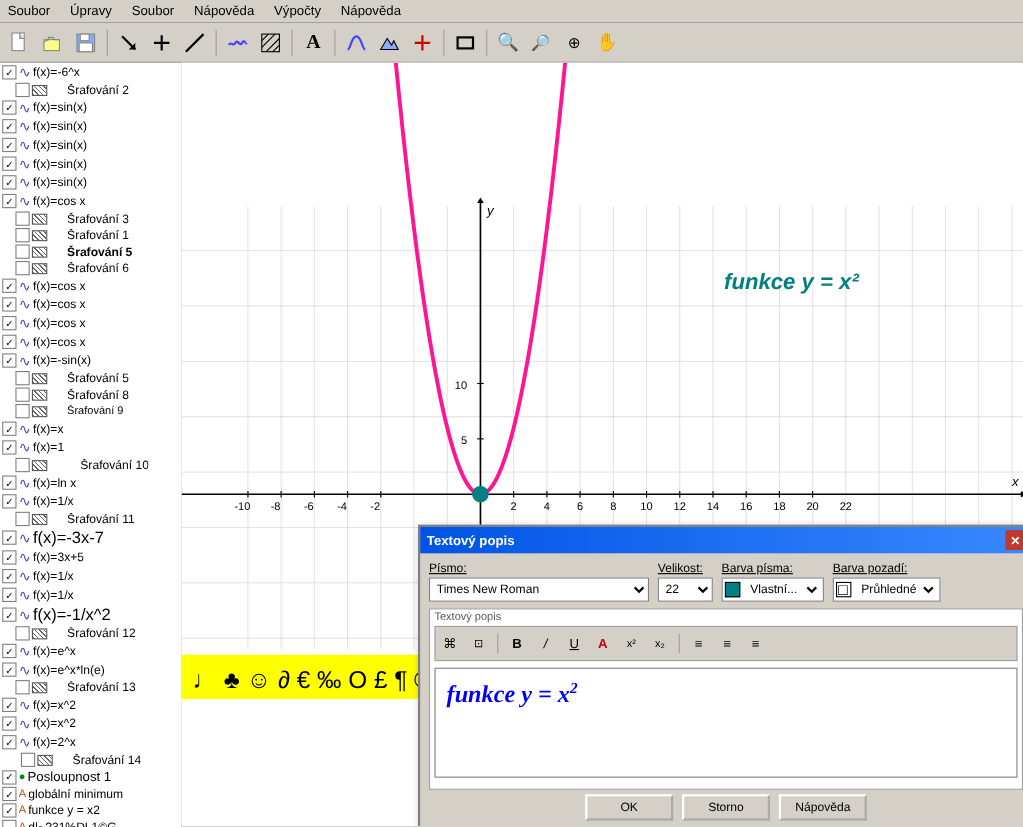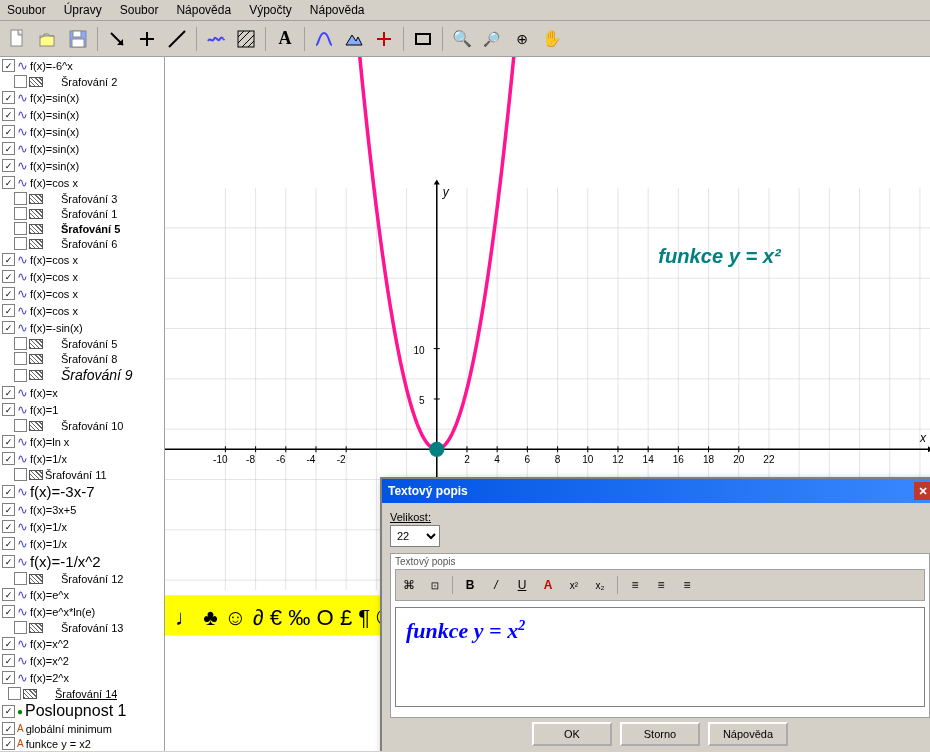--- a/index.html
+++ b/index.html
@@ -254,51 +254,51 @@
           <span style="font-size: 11px; white-space: nowrap; overflow: hidden; margin-left: 16px;">Šrafování 5</span>
         </div>
         <div class="sidebar-item" style="padding-left: 14px;">
           <div class="checkbox" style="width: 13px; height: 13px; border: 1px solid rgb(128, 128, 128); background: white; margin-right: 2px; flex-shrink: 0; display: flex; align-items: center; justify-content: center; font-size: 9px;"></div>
           <div class="hatch-icon" style="display: inline-block; width: 14px; height: 10px; background: repeating-linear-gradient(45deg, rgb(102, 102, 102), rgb(102, 102, 102) 1px, transparent 1px, transparent 3px); border: 1px solid rgb(85, 85, 85); margin-right: 2px; flex-shrink: 0;"></div>
           <span style="font-size: 11px; white-space: nowrap; overflow: hidden; margin-left: 16px;">Šrafování 8</span>
         </div>
         <div class="sidebar-item" style="padding-left: 14px;">
           <div class="checkbox" style="width: 13px; height: 13px; border: 1px solid rgb(128, 128, 128); background: white; margin-right: 2px; flex-shrink: 0; display: flex; align-items: center; justify-content: center; font-size: 9px;"></div>
           <div class="hatch-icon" style="display: inline-block; width: 14px; height: 10px; background: repeating-linear-gradient(45deg, rgb(102, 102, 102), rgb(102, 102, 102) 1px, transparent 1px, transparent 3px); border: 1px solid rgb(85, 85, 85); margin-right: 2px; flex-shrink: 0;"></div>
-          <span style="font-size: 14px; white-space: nowrap; overflow: hidden; margin-left: 16px; font-style: italic;">Šrafování 9</span>
+          <span style="font-size: 10px; white-space: nowrap; overflow: hidden; margin-left: 16px;">Šrafování 9</span>
         </div>
         <div class="sidebar-item">
           <div class="checkbox" style="width: 13px; height: 13px; border: 1px solid rgb(128, 128, 128); background: white; margin-right: 2px; flex-shrink: 0; display: flex; align-items: center; justify-content: center; font-size: 9px;">✓</div>
           <span style="color: rgb(68, 68, 204); margin-right: 2px; font-size: 13px;">∿</span>
           <span style="font-size: 11px; white-space: nowrap; overflow: hidden;">f(x)=x</span>
         </div>
         <div class="sidebar-item">
           <div class="checkbox" style="width: 13px; height: 13px; border: 1px solid rgb(128, 128, 128); background: white; margin-right: 2px; flex-shrink: 0; display: flex; align-items: center; justify-content: center; font-size: 9px;">✓</div>
           <span style="color: rgb(68, 68, 204); margin-right: 2px; font-size: 13px;">∿</span>
           <span style="font-size: 11px; white-space: nowrap; overflow: hidden;">f(x)=1</span>
         </div>
         <div class="sidebar-item" style="padding-left: 14px;">
           <div class="checkbox" style="width: 13px; height: 13px; border: 1px solid rgb(128, 128, 128); background: white; margin-right: 2px; flex-shrink: 0; display: flex; align-items: center; justify-content: center; font-size: 9px;"></div>
           <div class="hatch-icon" style="display: inline-block; width: 14px; height: 10px; background: repeating-linear-gradient(45deg, rgb(102, 102, 102), rgb(102, 102, 102) 1px, transparent 1px, transparent 3px); border: 1px solid rgb(85, 85, 85); margin-right: 2px; flex-shrink: 0;"></div>
-          <span style="font-size: 11px; white-space: nowrap; overflow: hidden; margin-left: 16px;">Šrafování 10</span>
+          <span style="font-size: 11px; white-space: nowrap; overflow: hidden; margin-left: 28px;">Šrafování 10</span>
         </div>
         <div class="sidebar-item">
           <div class="checkbox" style="width: 13px; height: 13px; border: 1px solid rgb(128, 128, 128); background: white; margin-right: 2px; flex-shrink: 0; display: flex; align-items: center; justify-content: center; font-size: 9px;">✓</div>
           <span style="color: rgb(68, 68, 204); margin-right: 2px; font-size: 13px;">∿</span>
           <span style="font-size: 11px; white-space: nowrap; overflow: hidden;">f(x)=ln x</span>
         </div>
         <div class="sidebar-item">
           <div class="checkbox" style="width: 13px; height: 13px; border: 1px solid rgb(128, 128, 128); background: white; margin-right: 2px; flex-shrink: 0; display: flex; align-items: center; justify-content: center; font-size: 9px;">✓</div>
           <span style="color: rgb(68, 68, 204); margin-right: 2px; font-size: 13px;">∿</span>
           <span style="font-size: 11px; white-space: nowrap; overflow: hidden;">f(x)=1/x</span>
         </div>
         <div class="sidebar-item" style="padding-left: 14px;">
           <div class="checkbox" style="width: 13px; height: 13px; border: 1px solid rgb(128, 128, 128); background: white; margin-right: 2px; flex-shrink: 0; display: flex; align-items: center; justify-content: center; font-size: 9px;"></div>
           <div class="hatch-icon" style="display: inline-block; width: 14px; height: 10px; background: repeating-linear-gradient(45deg, rgb(102, 102, 102), rgb(102, 102, 102) 1px, transparent 1px, transparent 3px); border: 1px solid rgb(85, 85, 85); margin-right: 2px; flex-shrink: 0;"></div>
-          <span style="font-size: 11px; white-space: nowrap; overflow: hidden; ">Šrafování 11</span>
+          <span style="font-size: 11px; white-space: nowrap; overflow: hidden; margin-left: 16px;">Šrafování 11</span>
         </div>
         <div class="sidebar-item">
           <div class="checkbox" style="width: 13px; height: 13px; border: 1px solid rgb(128, 128, 128); background: white; margin-right: 2px; flex-shrink: 0; display: flex; align-items: center; justify-content: center; font-size: 9px;">✓</div>
           <span style="color: rgb(68, 68, 204); margin-right: 2px; font-size: 13px;">∿</span>
           <span style="font-size: 15px; white-space: nowrap; overflow: hidden;">f(x)=-3x-7</span>
         </div>
         <div class="sidebar-item">
           <div class="checkbox" style="width: 13px; height: 13px; border: 1px solid rgb(128, 128, 128); background: white; margin-right: 2px; flex-shrink: 0; display: flex; align-items: center; justify-content: center; font-size: 9px;">✓</div>
           <span style="color: rgb(68, 68, 204); margin-right: 2px; font-size: 13px;">∿</span>
           <span style="font-size: 11px; white-space: nowrap; overflow: hidden;">f(x)=3x+5</span>
@@ -346,29 +346,29 @@
         <div class="sidebar-item">
           <div class="checkbox" style="width: 13px; height: 13px; border: 1px solid rgb(128, 128, 128); background: white; margin-right: 2px; flex-shrink: 0; display: flex; align-items: center; justify-content: center; font-size: 9px;">✓</div>
           <span style="color: rgb(68, 68, 204); margin-right: 2px; font-size: 13px;">∿</span>
           <span style="font-size: 11px; white-space: nowrap; overflow: hidden;">f(x)=x^2</span>
         </div>
         <div class="sidebar-item">
           <div class="checkbox" style="width: 13px; height: 13px; border: 1px solid rgb(128, 128, 128); background: white; margin-right: 2px; flex-shrink: 0; display: flex; align-items: center; justify-content: center; font-size: 9px;">✓</div>
           <span style="color: rgb(68, 68, 204); margin-right: 2px; font-size: 13px;">∿</span>
           <span style="font-size: 11px; white-space: nowrap; overflow: hidden;">f(x)=2^x</span>
         </div>
-        <div class="sidebar-item" style="padding-left: 8px; text-decoration: underline;">
+        <div class="sidebar-item" style="padding-left: 19px;">
           <div class="checkbox" style="width: 13px; height: 13px; border: 1px solid rgb(128, 128, 128); background: white; margin-right: 2px; flex-shrink: 0; display: flex; align-items: center; justify-content: center; font-size: 9px;"></div>
           <div class="hatch-icon" style="display: inline-block; width: 14px; height: 10px; background: repeating-linear-gradient(45deg, rgb(102, 102, 102), rgb(102, 102, 102) 1px, transparent 1px, transparent 3px); border: 1px solid rgb(85, 85, 85); margin-right: 2px; flex-shrink: 0;"></div>
           <span style="font-size: 11px; white-space: nowrap; overflow: hidden; margin-left: 16px;">Šrafování 14</span>
         </div>
         <div class="sidebar-item">
           <div class="checkbox" style="width: 13px; height: 13px; border: 1px solid rgb(128, 128, 128); background: white; margin-right: 2px; flex-shrink: 0; display: flex; align-items: center; justify-content: center; font-size: 9px;">✓</div>
           <span style="color: rgb(0, 136, 0); margin-right: 2px; font-size: 10px;">●</span>
-          <span style="font-size: 16px; white-space: nowrap; overflow: hidden;">Posloupnost 1</span>
+          <span style="font-size: 12px; white-space: nowrap; overflow: hidden;">Posloupnost 1</span>
         </div>
         <div class="sidebar-item">
           <div class="checkbox" style="width: 13px; height: 13px; border: 1px solid rgb(128, 128, 128); background: white; margin-right: 2px; flex-shrink: 0; display: flex; align-items: center; justify-content: center; font-size: 9px;">✓</div>
           <span style="margin-right: 2px; font-size: 10px; color: rgb(204, 68, 0);">A</span>
           <span style="font-size: 11px; white-space: nowrap; overflow: hidden;">globální minimum</span>
         </div>
         <div class="sidebar-item">
           <div class="checkbox" style="width: 13px; height: 13px; border: 1px solid rgb(128, 128, 128); background: white; margin-right: 2px; flex-shrink: 0; display: flex; align-items: center; justify-content: center; font-size: 9px;">✓</div>
           <span style="margin-right: 2px; font-size: 10px; color: rgb(204, 68, 0);">A</span>
           <span style="font-size: 11px; white-space: nowrap; overflow: hidden;">funkce y = x2</span>
@@ -506,29 +506,55 @@
     
     <div class="dialog">
       <div class="dialog-titlebar">
         <span>Textový popis</span>
         <button class="dialog-close">✕</button>
       </div>
       <div class="dialog-body">
 
         <div class="dialog-row">
           <div class="dialog-field">
+            <label>Písmo:</label>
+            <select class="dialog-select font-select">
+              <option>Times New Roman</option>
+              <option>Arial</option>
+              <option>Courier New</option>
+            </select>
+          </div>
+          <div class="dialog-field">
             <label>Velikost:</label>
             <select class="dialog-select size-select">
               <option>22</option>
               <option>12</option>
               <option>14</option>
               <option>16</option>
               <option>18</option>
               <option>24</option>
             </select>
+          </div>
+          <div class="dialog-field">
+            <label>Barva písma:</label>
+            <div style="display:flex;align-items:center;border:1px solid #808080;background:white;height:22px;padding:0 2px;">
+              <span style="width:14px;height:14px;background:#008080;border:1px solid #000;display:inline-block;margin-right:3px;"></span>
+              <select class="dialog-select" style="border:none;background:transparent;width:70px;font-size:11px;">
+                <option>Vlastní...</option>
+              </select>
+            </div>
+          </div>
+          <div class="dialog-field">
+            <label>Barva pozadí:</label>
+            <div style="display:flex;align-items:center;border:1px solid #808080;background:white;height:22px;padding:0 2px;">
+              <span style="width:14px;height:14px;background:white;border:1px solid #000;display:inline-block;margin-right:3px;">☐</span>
+              <select class="dialog-select" style="border:none;background:transparent;width:75px;font-size:11px;">
+                <option>Průhledné</option>
+              </select>
+            </div>
           </div>
         </div>
 
         <div class="textbox-group">
           <div class="textbox-label">Textový popis</div>
 
           <div class="fmt-toolbar">
             <button class="fmt-btn">⌘</button>
             <button class="fmt-btn" style="font-size:10px;">⊡</button>
             <div class="fmt-separator"></div>

